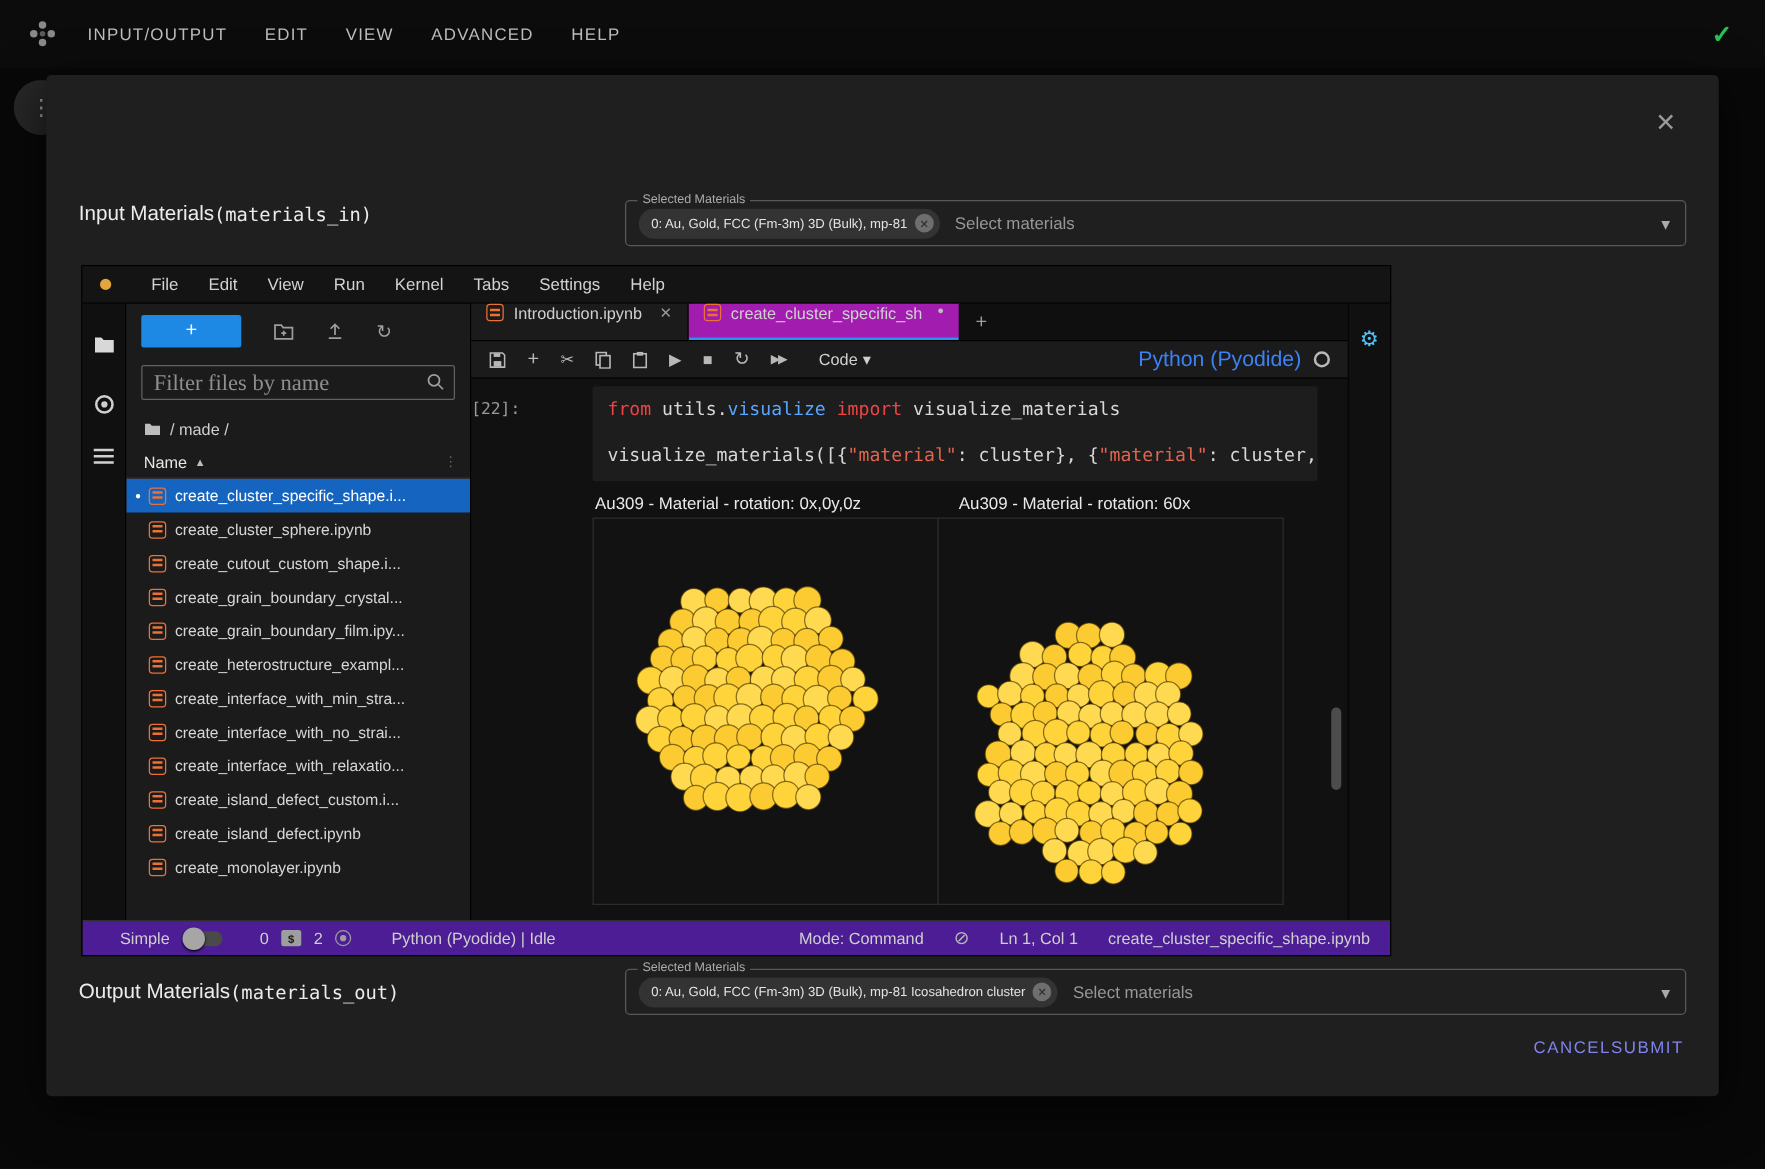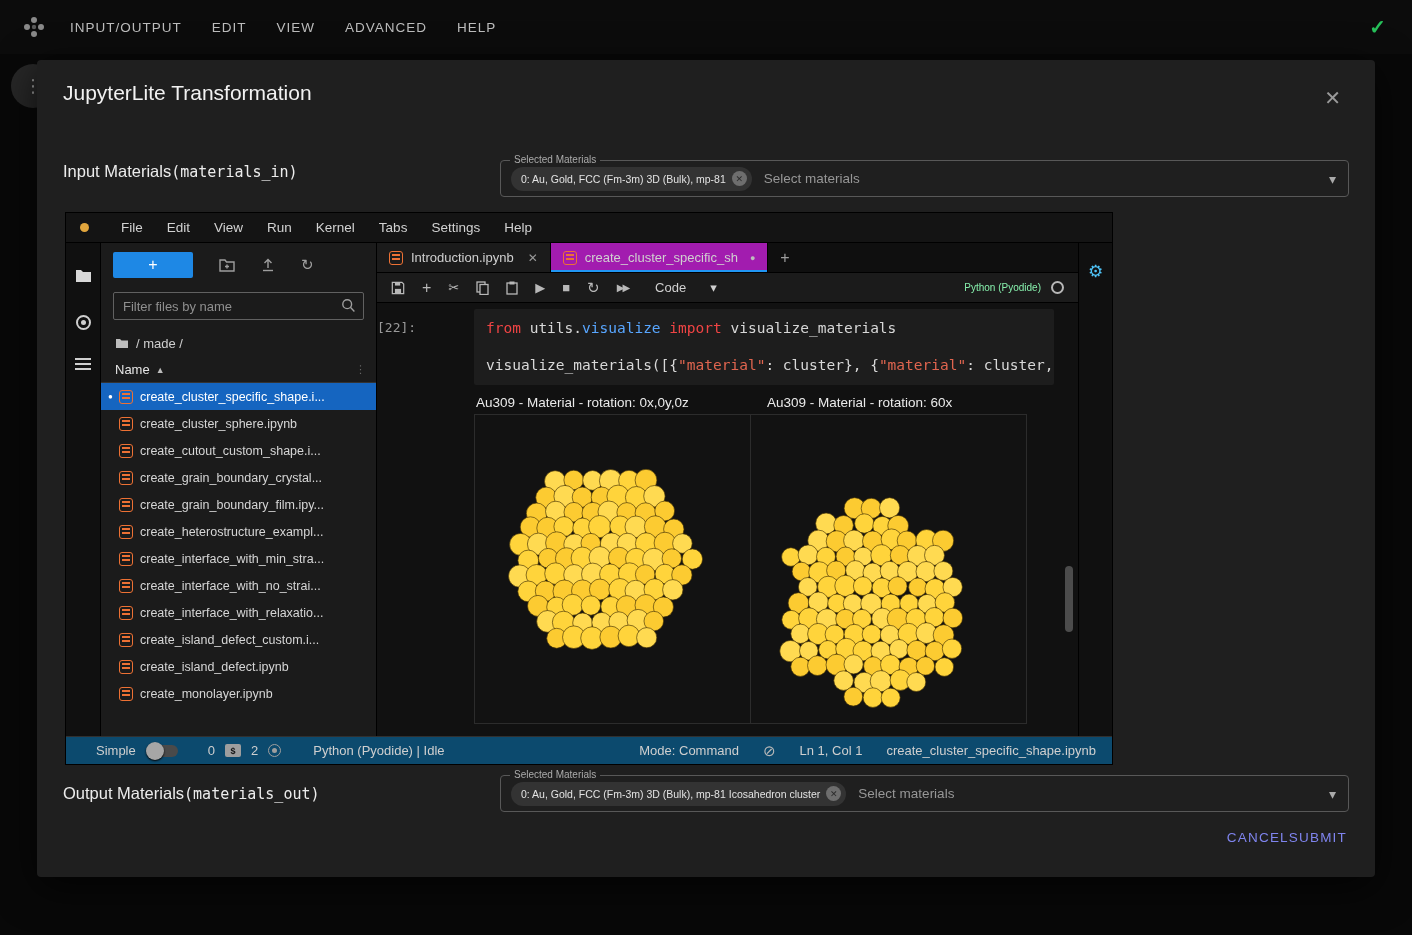--- a/index.html
+++ b/index.html
@@ -50,47 +50,47 @@
   .ic-circle{width:15px;height:15px;border:2px solid #cfcfcf;border-radius:50%;position:relative}
   .ic-circle::after{content:"";position:absolute;left:3px;top:3px;right:3px;bottom:3px;background:#cfcfcf;border-radius:50%}
   .ic-list{width:16px;height:12px;border-top:2px solid #cfcfcf;border-bottom:2px solid #cfcfcf;position:relative}
   .ic-list::after{content:"";position:absolute;left:0;top:3px;width:16px;height:2px;background:#cfcfcf}
 
   .jl-files{width:276px;background:#1b1b1b;border-right:1px solid #000;display:flex;flex-direction:column;flex:none;overflow:hidden}
   .fb-actions{display:flex;align-items:center;gap:26px;padding:9px 12px 4px 12px}
   .fb-new{width:80px;height:26px;background:#1e88e5;color:#fff;border:none;border-radius:2px;font-size:16px;line-height:1;cursor:pointer;flex:none}
   .fb-ic{color:#9e9e9e;cursor:pointer;display:flex}
   .filter-wrap{position:relative;margin:10px 12px}
-  .filter-wrap input{width:100%;height:28px;background:transparent;border:1px solid #616161;border-radius:2px;color:#ddd;font-family:Liberation Sans, sans-serif;font-size:13px;padding:0 28px 0 9px;outline:none}
+  .filter-wrap input{width:100%;height:28px;background:transparent;border:1px solid #616161;border-radius:2px;color:#ddd;font-family:Liberation Serif, serif;font-size:18px;padding:0 28px 0 9px;outline:none}
   .filter-wrap input::placeholder{color:#8f8f8f}
   .search-ic{position:absolute;right:8px;top:6px}
   .fb-crumb{display:flex;align-items:center;gap:7px;padding:6px 14px;font-size:13px;color:#cfcfcf}
   .fb-header{display:flex;align-items:center;gap:6px;padding:5px 10px 5px 14px;font-size:13px;color:#e6e6e6;border-bottom:1px solid #333}
   .sort-caret{font-size:9px;color:#bdbdbd}
   .col-grip{margin-left:auto;color:#666;font-size:11px}
   .file-list{flex:1;overflow:hidden}
   .file-row{display:flex;align-items:center;gap:7px;height:27px;padding-left:18px;font-size:12.5px;color:#d6d6d6;cursor:pointer;position:relative;white-space:nowrap}
   .file-row.selected{background:#1565c0;color:#fff}
   .run-dot{position:absolute;left:7px;font-size:8px;color:#fff}
   .nb-icon{width:14px;height:14px;border:1.5px solid #ed7134;border-radius:3px;display:inline-block;position:relative;flex:none}
   .nb-icon::after{content:"";position:absolute;left:2px;right:2px;top:2.5px;height:2px;background:#ed7134;box-shadow:0 4px 0 #ed7134}
 
   .jl-main{flex:1;display:flex;flex-direction:column;min-width:0;position:relative;background:#111}
   .nb-tabbar{height:30px;background:#0f0f0f;display:flex;align-items:stretch;border-bottom:1px solid #000;flex:none}
-  .nb-tab{display:flex;align-items:center;gap:8px;padding:0 12px;background:#1b1b1b;border-right:1px solid #000;font-size:13px;color:#d0d0d0;cursor:pointer;min-width:0}
+  .nb-tab{display:flex;gap:8px;padding:0 12px;background:#1b1b1b;border-right:1px solid #000;font-size:13px;color:#d0d0d0;cursor:pointer;min-width:0}
   .nb-tab.active{background:#a21caf;box-shadow:inset 0 -2px 0 #2196f3}
   .tab-close{color:#9a9a9a;font-size:12px;margin-left:6px}
   .tab-dirty{color:#bdbdbd;font-size:9px;margin-left:4px}
   .tab-add{display:flex;align-items:center;padding:0 12px;color:#9e9e9e;font-size:16px;cursor:pointer}
 
   .nb-toolbar{height:30px;background:#1b1b1b;border-bottom:1px solid #000;display:flex;align-items:center;gap:17px;padding:0 14px;flex:none}
   .tb-ic{color:#b8b8b8;font-size:13px;cursor:pointer;display:flex;align-items:center;line-height:1}
   .tb-ff{letter-spacing:-2px;font-size:10px}
-  .celltype{display:flex;align-items:flex-end;gap:24px;color:#d0d0d0;font-size:13px;margin-left:10px;cursor:pointer}
-  .kernel{margin-left:auto;display:flex;align-items:center;gap:10px;color:#86efac;font-size:10px}
+  .celltype{display:flex;align-items:flex-end;gap:4px;color:#d0d0d0;font-size:13px;margin-left:10px;cursor:pointer}
+  .kernel{margin-left:auto;display:flex;align-items:center;gap:10px;color:#3b82f6;font-size:17px}
   .kernel-circle{width:13px;height:13px;border:2px solid #b8b8b8;border-radius:50%}
 
   .nb-content{flex:1;overflow:hidden}
   .cell{display:flex;margin-top:6px}
   .prompt{width:97px;text-align:left;padding-right:10px;font-family:"DejaVu Sans Mono",monospace;font-size:13px;color:#9a9a9a;line-height:37px;flex:none}
   .code{flex:1;margin-right:24px;background:#1d1d1d;border-radius:2px;padding:1px 12px;font-family:"DejaVu Sans Mono",monospace;font-size:14.5px;line-height:37px;color:#d8d8d8;white-space:nowrap;overflow:hidden}
   .tok-kw{color:#ef4444}
   .tok-mod{color:#58a6ff}
   .tok-str{color:#e0654f}
   .tok-plain{color:#d8d8d8}
@@ -99,21 +99,21 @@
   .ot{width:277px;padding-left:2px}
   .ot2{padding-left:16px}
   .plots{display:flex;margin-left:97px}
   .plot{width:277px;height:310px;border:1px solid #2c2c2c;background:#121212;flex:none}
   .plot+.plot{margin-left:-1px}
   .nb-thumb{position:absolute;right:5px;top:323px;width:8px;height:66px;border-radius:4px;background:#4c4c4c;cursor:pointer}
 
   .jl-right-rail{width:34px;background:#101010;border-left:1px solid #000;flex:none;display:flex;justify-content:center;padding-top:20px}
   .gear{color:#4fc3f7;font-size:17px;cursor:pointer;line-height:1}
 
-  .jl-status{height:28px;background:#0c4a6e;border-top:1px solid #303030;display:flex;align-items:center;font-size:13px;color:#cfcfcf;padding:0 16px 0 30px;flex:none}
+  .jl-status{height:28px;background:#4c1d95;border-top:1px solid #303030;display:flex;align-items:center;font-size:13px;color:#cfcfcf;padding:0 16px 0 30px;flex:none}
   .st{white-space:nowrap}
   .switch{width:30px;height:12px;background:#4a4a4a;border-radius:6px;position:relative;margin:0 30px 0 12px;cursor:pointer;flex:none}
   .switch::after{content:"";position:absolute;left:-2px;top:-3px;width:18px;height:18px;border-radius:50%;background:#a6a6a6;box-shadow:0 1px 2px #000}
   .term-ic{width:16px;height:13px;background:#9e9e9e;color:#141414;font-size:9px;font-weight:bold;border-radius:2px;display:flex;align-items:center;justify-content:center;margin:0 10px}
   .bug-ic{width:13px;height:13px;border:1.5px solid #9e9e9e;border-radius:50%;position:relative;margin:0 10px;flex:none}
   .bug-ic::after{content:"";position:absolute;left:3px;top:3px;right:3px;bottom:3px;background:#9e9e9e;border-radius:50%}
   .st-kernel{margin-left:22px}
   .st-right{margin-left:auto;display:flex;align-items:flex-start;gap:24px}
   .mode-ic{color:#b8b8b8;font-size:15px;line-height:1}
 </style>
@@ -134,21 +134,20 @@
     <span>VIEW</span>
     <span>ADVANCED</span>
     <span>HELP</span>
   </nav>
   <span class="app-check">✓</span>
 </div>
 
 <div class="fab">⋮</div>
 
 <div class="dialog">
-  <div class="dlg-title">JupyterLite Transformation</div>
   <span class="dlg-close">✕</span>
 
   <div class="mat-label lbl-in">
     <span>Input Materials </span>
       <code>(materials_in)</code>
   </div>
   <div class="mat-field fld-in">
     <span class="mat-legend">Selected Materials</span>
     <span class="chip">
       <span>0: Au, Gold, FCC (Fm-3m) 3D (Bulk), mp-81</span>

